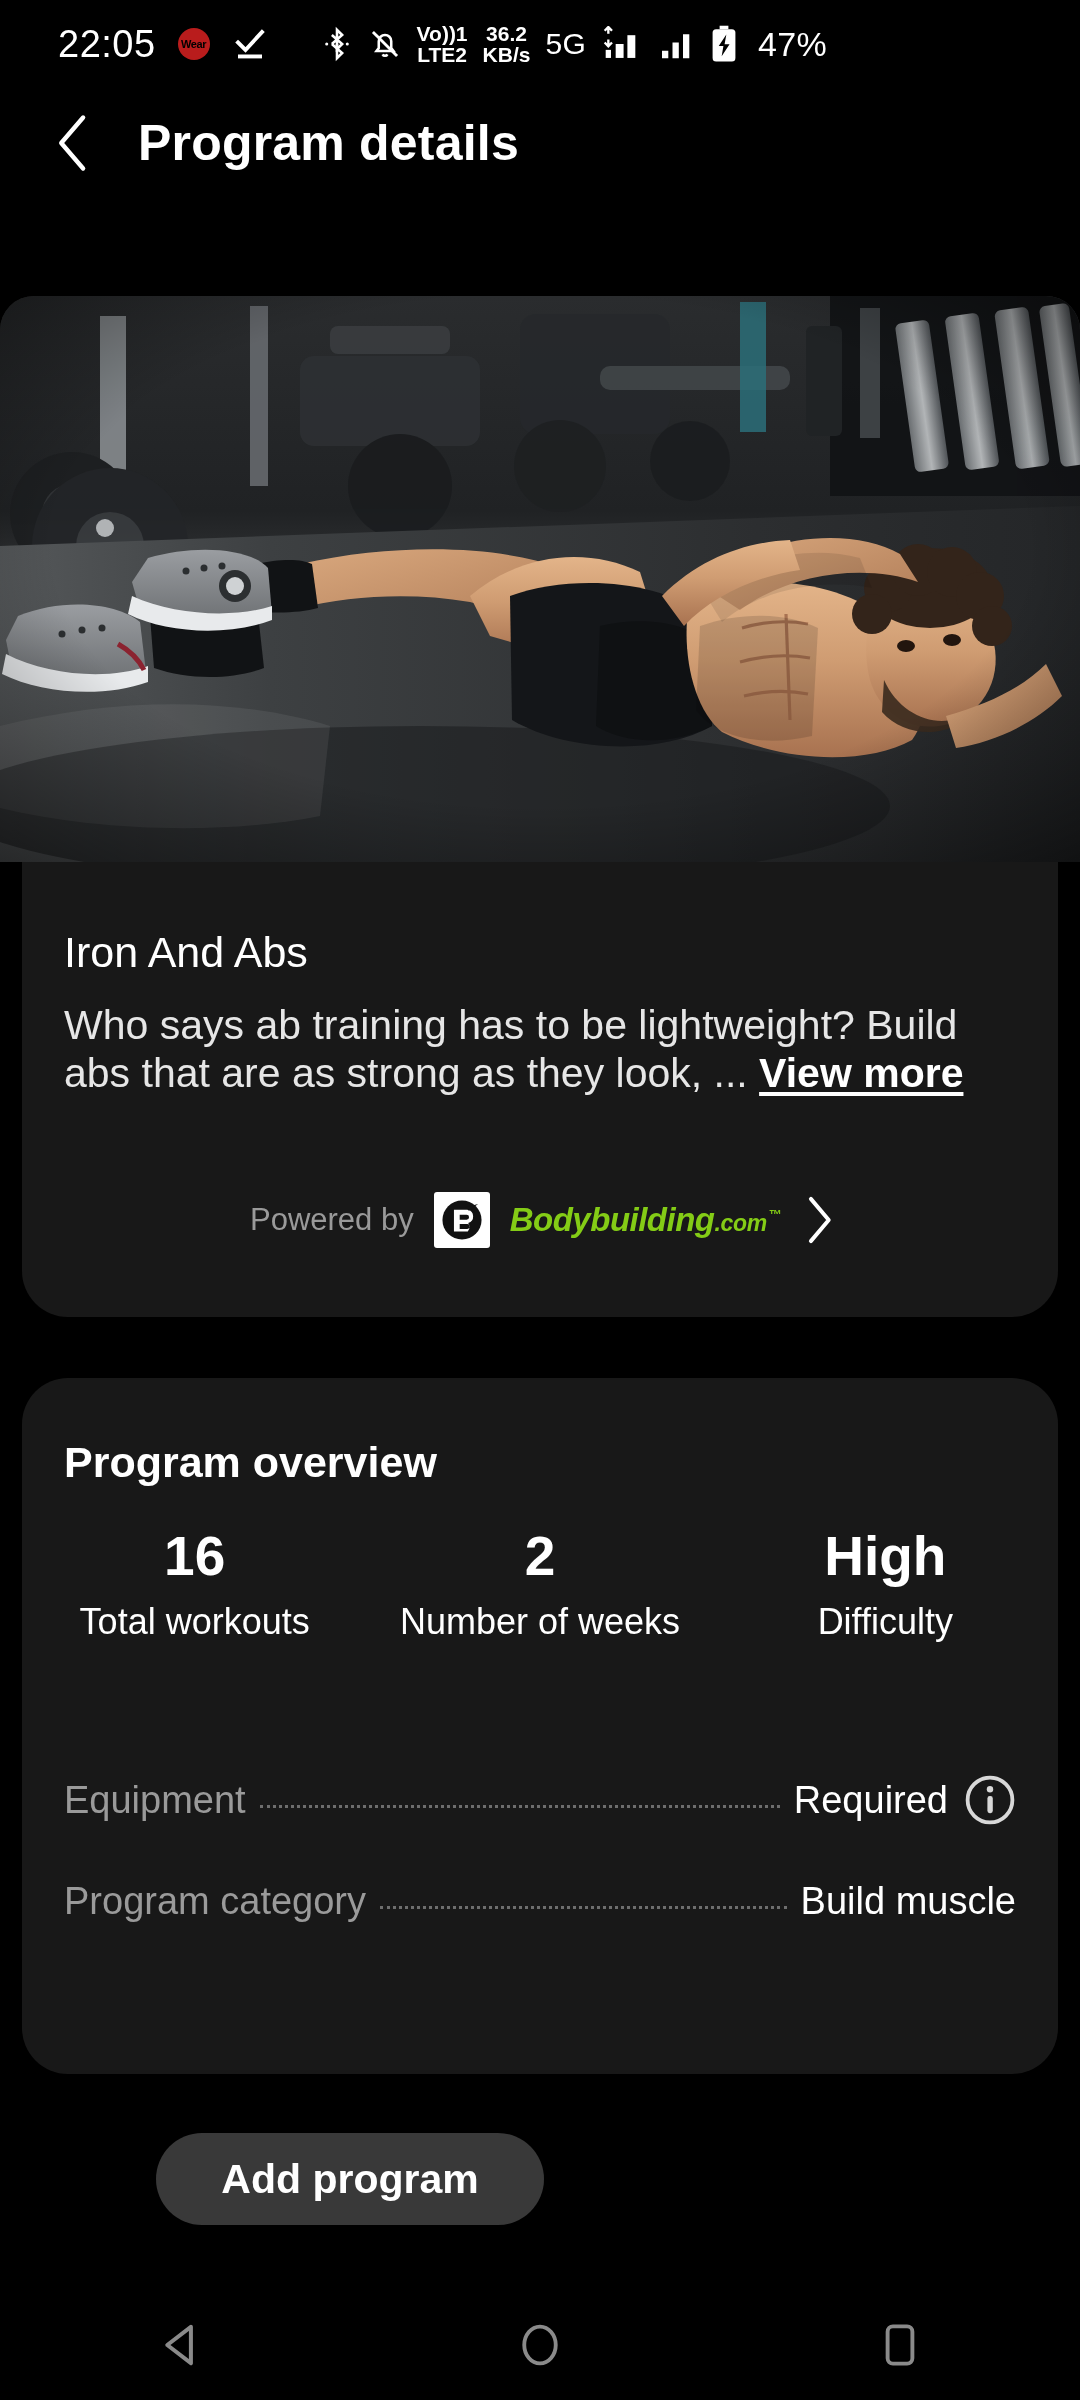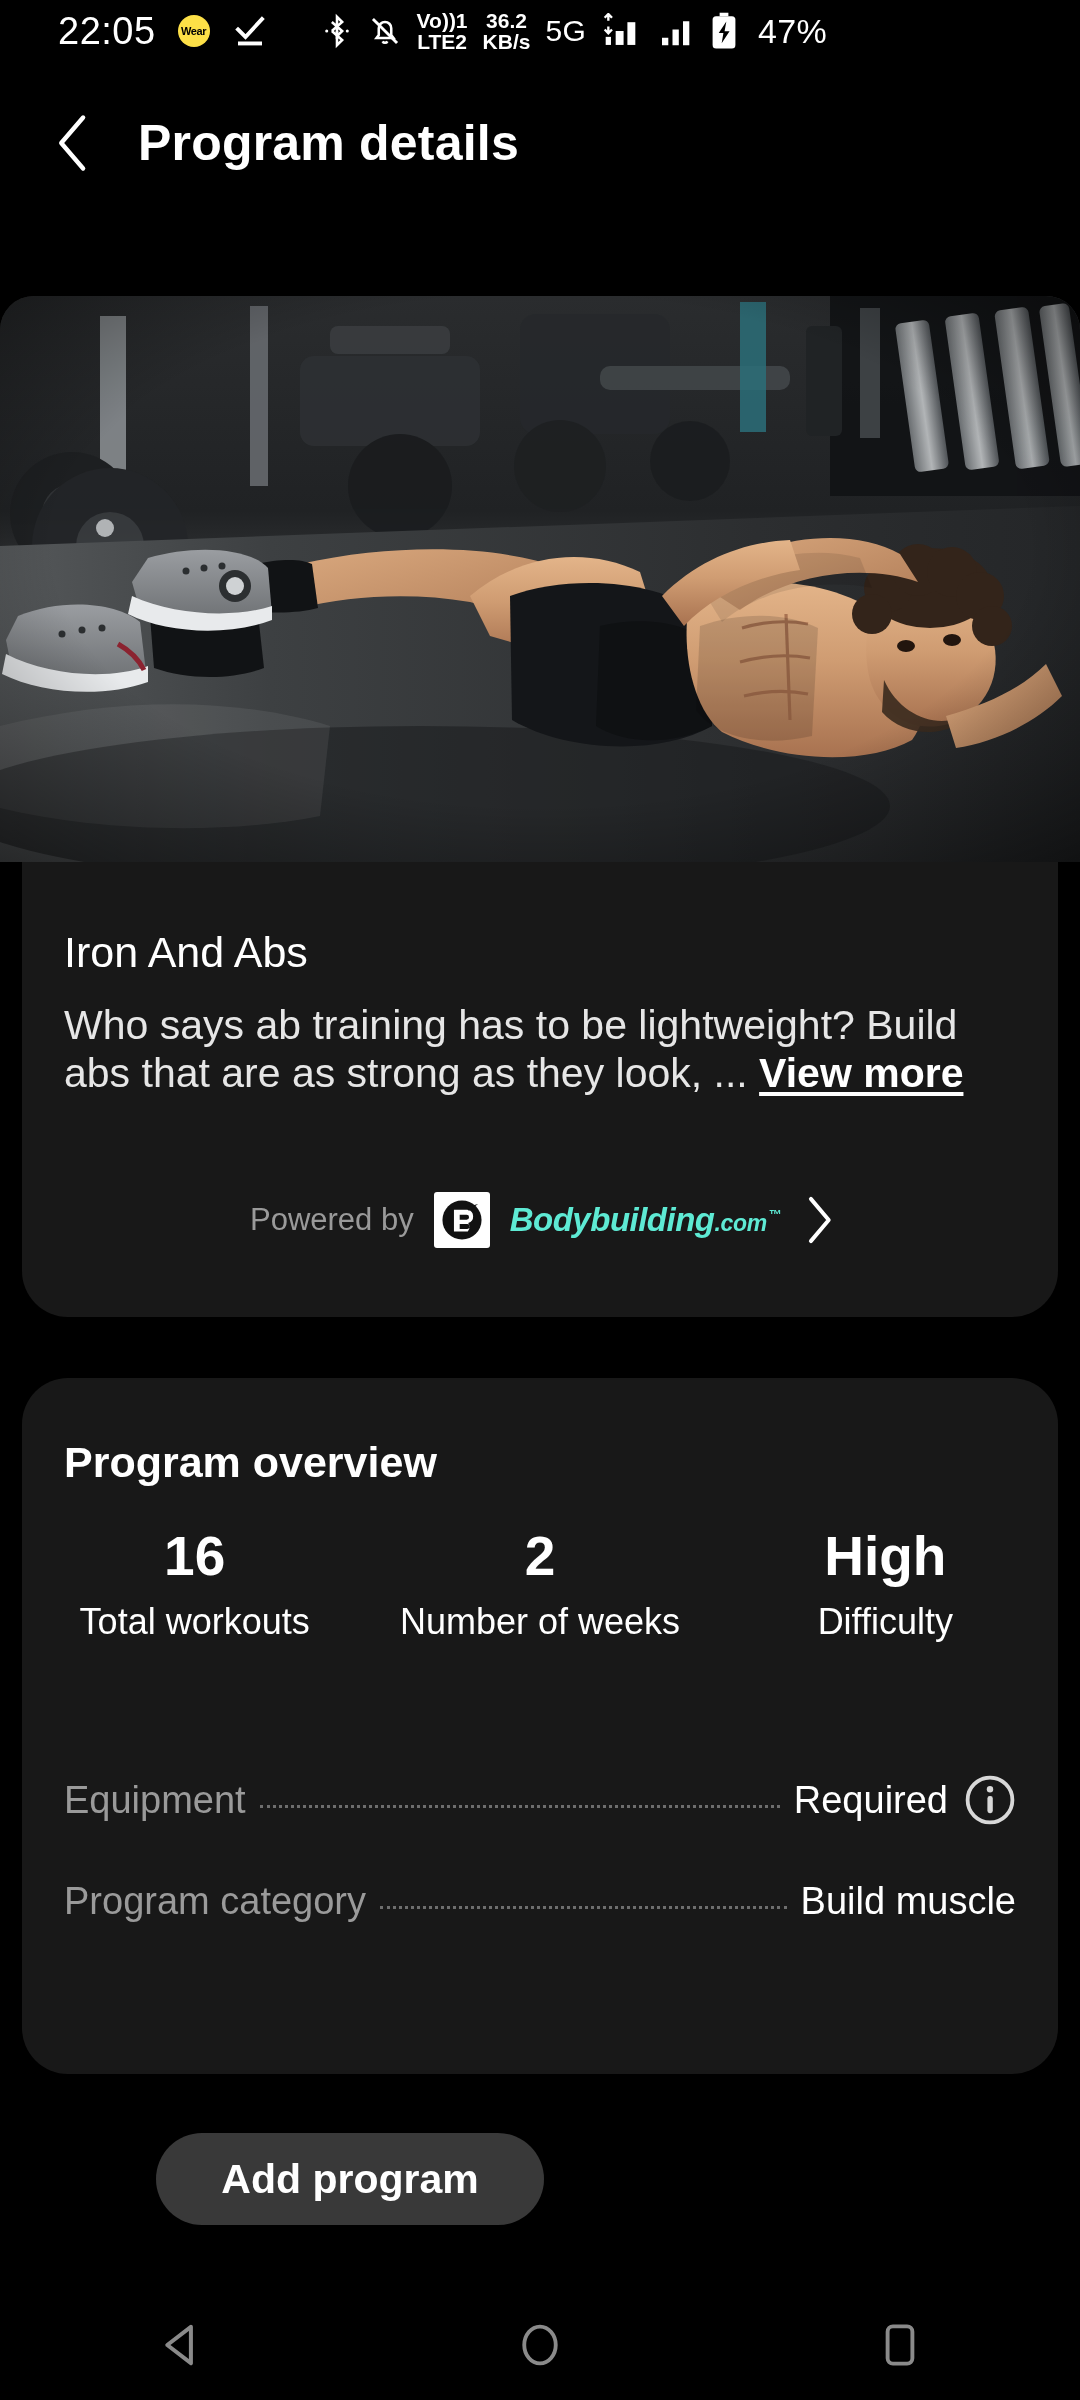--- a/index.html
+++ b/index.html
@@ -6,28 +6,28 @@
   html, body {
     width:1080px; height:2400px;
     background:#000;
     font-family:"Liberation Sans", sans-serif;
     overflow:hidden;
   }
   .screen { position:relative; width:1080px; height:2400px; background:#000; }
 
   
   .statusbar {
-    position:absolute; top:0; left:0; width:861px; height:62px;
+    position:absolute; top:13px; left:0; width:861px; height:62px;
     display:flex; align-items:center; justify-content:space-between;
     padding:0 34px 0 58px; color:#fff;
   }
   .sb-left { display:flex; align-items:center; gap:22px; }
   .sb-time { font-size:38px; font-weight:400; letter-spacing:.5px; line-height:1; }
   .wear-badge {
-    width:32px; height:32px; border-radius:50%; background:#fde047;
+    width:32px; height:32px; border-radius:50%; background:#b91c1c;
     display:flex; align-items:center; justify-content:center;
     color:#000; font-size:11px; font-weight:700; letter-spacing:-.4px;
   }
   .sb-right { display:flex; align-items:center; gap:15px; }
   .icon-svg { display:block; }
   .stack2 {
     display:flex; flex-direction:column; align-items:center;
     line-height:1.02; font-weight:700;
   }
   .stack2 .l1 { font-size:21px; }
@@ -71,21 +71,21 @@
   .powered-row {
     position:absolute; top:330px; left:0; width:856px;
     display:flex; align-items:center; justify-content:flex-end;
     gap:20px; padding-right:42px;
   }
   .powered-label { color:#9a9a9a; font-size:31px; }
   .bb-logo-box {
     width:56px; height:56px; background:#fff; border-radius:3px;
     display:flex; align-items:center; justify-content:center;
   }
-  .bb-word { display:flex; align-items:baseline; color:#5eead4; font-style:italic; font-weight:700; }
+  .bb-word { display:flex; align-items:baseline; color:#84cc16; font-style:italic; font-weight:700; }
   .bb-word .big { font-size:33px; letter-spacing:-.5px; }
   .bb-word .sml { font-size:23px; letter-spacing:-.3px; }
   .bb-word .tm { font-size:13px; margin-left:2px; position:relative; top:-12px; font-style:normal; }
 
   
   .overview-title {
     position:absolute; top:60px; left:42px;
     color:#fff; font-size:43px; font-weight:700;
   }
   .stats {

